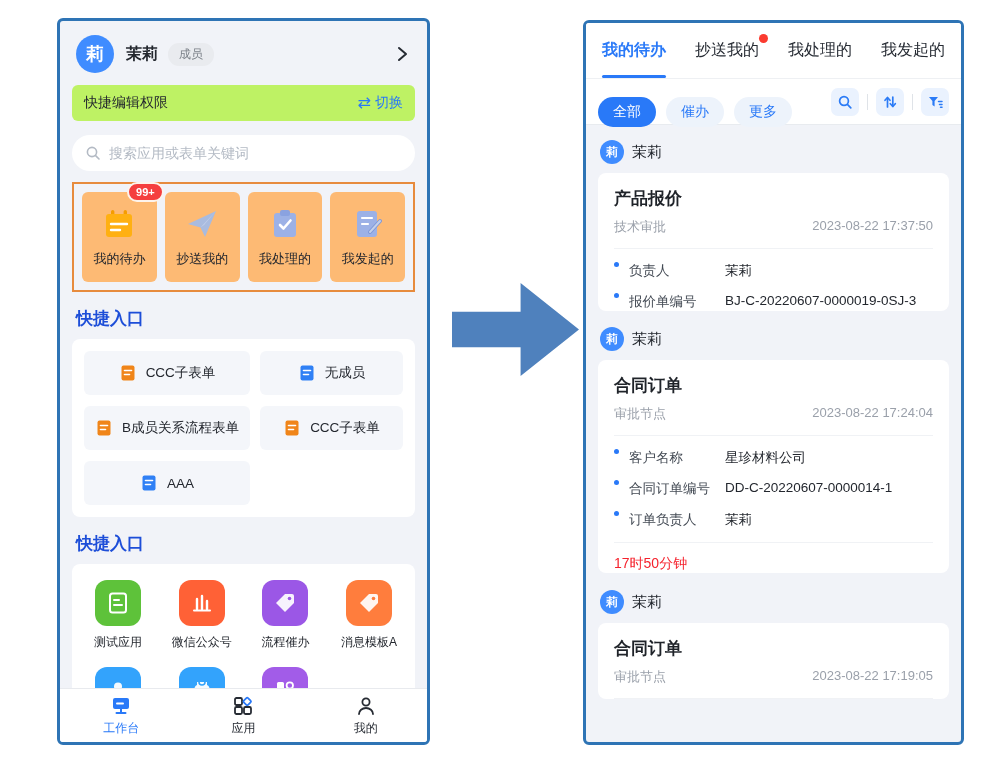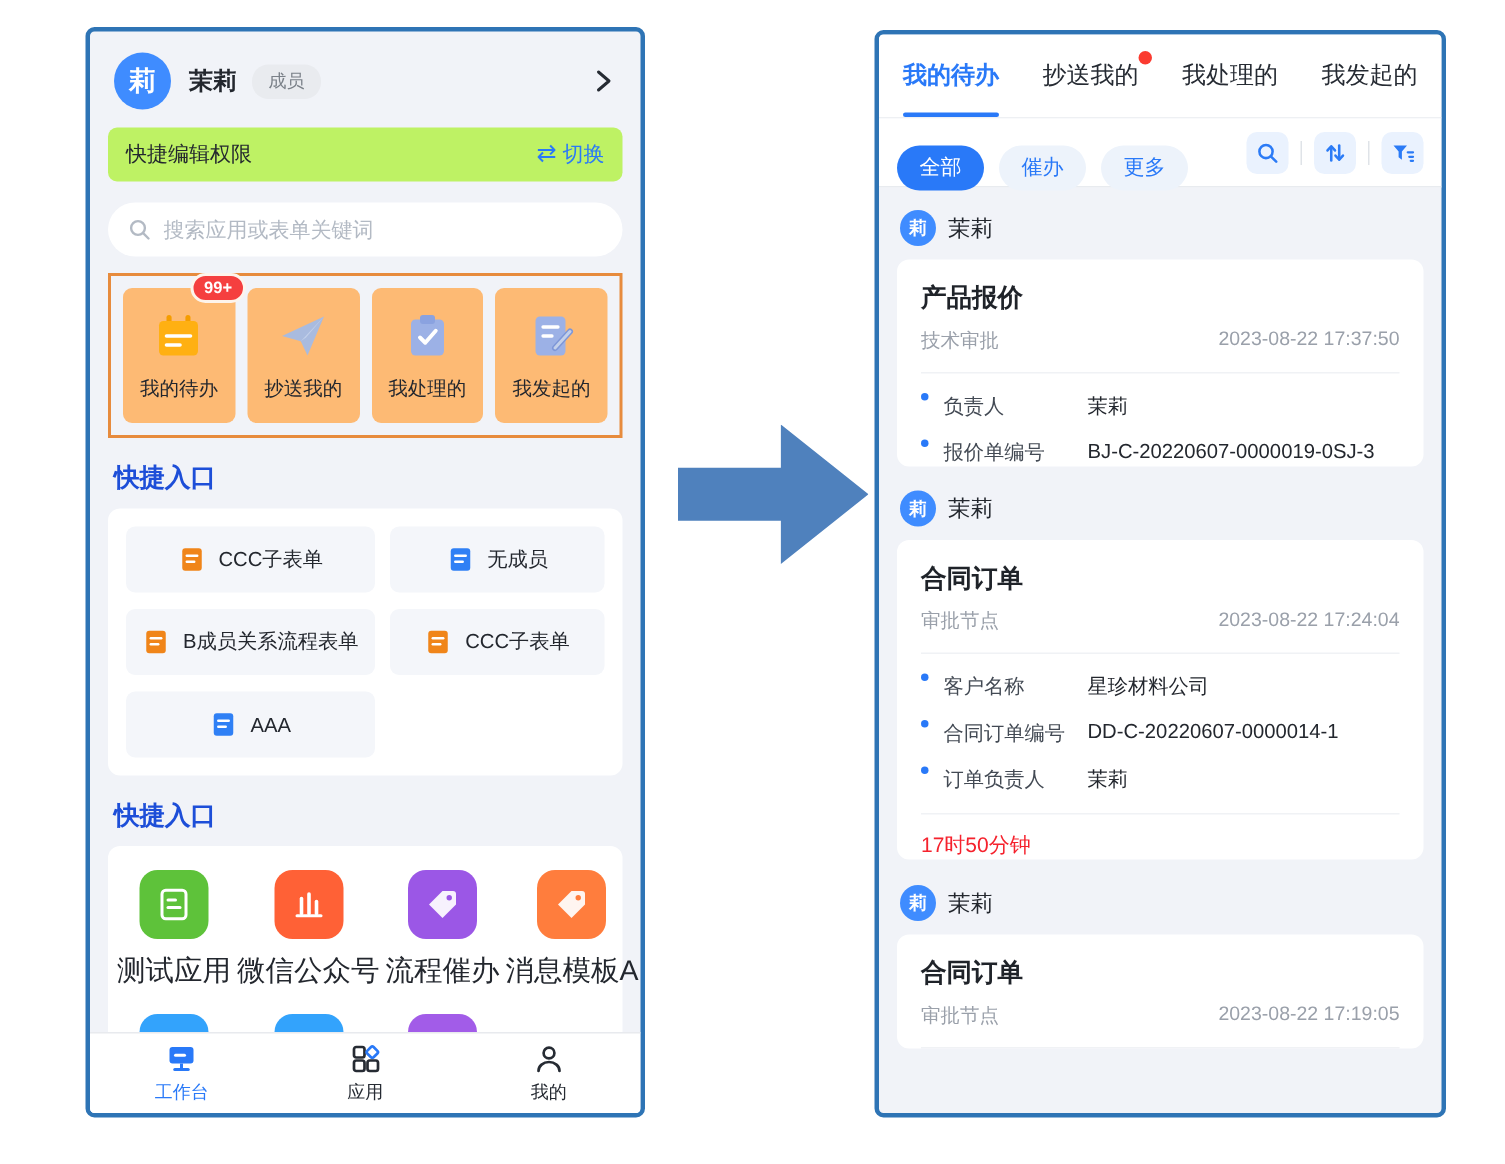--- a/index.html
+++ b/index.html
@@ -48,24 +48,24 @@
   .quick-grid { margin:0 12px; background:#fff; border-radius:8px; padding:12px;
     display:grid; grid-template-columns:1fr 1fr; gap:11px 10px; }
   .quick-chip { background:#f4f6fa; border-radius:6px; height:44px; display:flex; align-items:center;
     padding:0 11px; gap:9px; cursor:pointer;justify-content:center; }
   .quick-chip-label { font-size:13.5px; white-space:nowrap; }
 
   .apps-grid { margin:0 12px; background:#fff; border-radius:8px; padding:16px 6px 14px;
     display:grid; grid-template-columns:repeat(4,1fr); gap:16px 4px; }
   .app { display:flex; flex-direction:column; align-items:center; gap:8px; cursor:pointer; }
   .app-icon { width:46px; height:46px; border-radius:12px; display:flex; align-items:center; justify-content:center; }
-  .app-label { font-size:19px; white-space:nowrap; }
+  .app-label { font-size:12px; white-space:nowrap; }
 
   .bottom-nav { position:absolute; left:0; right:0; bottom:0; height:54px; background:#fff;
-    border-top:1px solid #e8eaee; display:flex; z-index:5;justify-content:flex-end; }
+    border-top:1px solid #e8eaee; display:flex; z-index:5; }
   .nav-item { flex:1; display:flex; flex-direction:column; align-items:center; justify-content:center; gap:3px;
     font-size:12px; color:#262b33; cursor:pointer; }
   .nav-item.active { color:#2979f8; }
 
   
   .tab-bar { background:#fff; height:56px; display:flex; align-items:stretch;
     padding:0 16px; justify-content:space-between; border-bottom:1px solid #eef0f3; flex-shrink:0; }
   .tab { position:relative; display:flex; align-items:center; font-size:16px; color:#262b33; cursor:pointer; }
   .tab.active { color:#2979f8; font-weight:bold; }
   .tab.active::after { content:""; position:absolute; left:0; right:0; bottom:0; height:3px;

